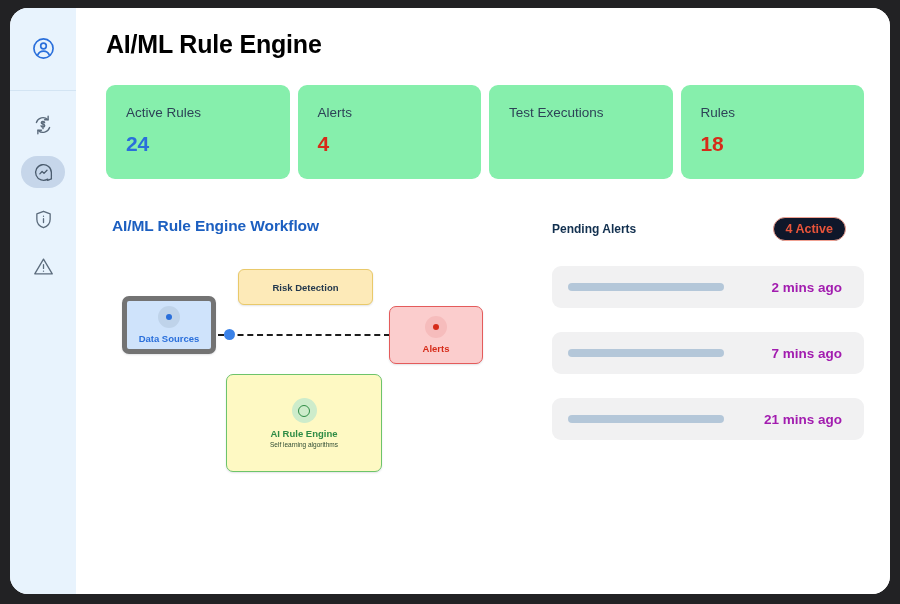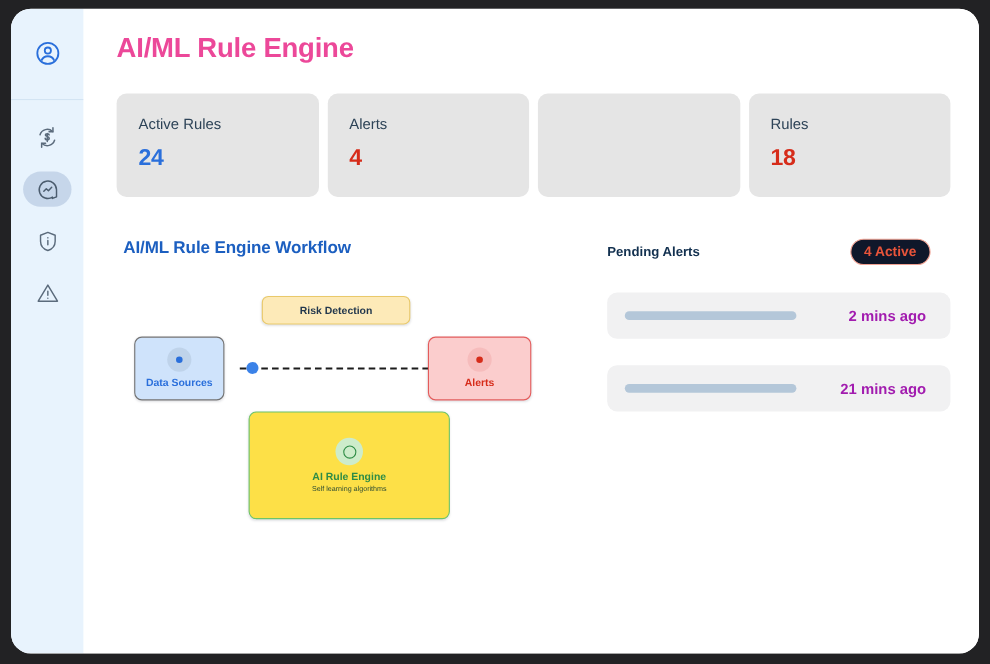--- a/index.html
+++ b/index.html
@@ -68,33 +68,33 @@
   .main {
     flex: 1;
     position: relative;
     padding: 22px 26px 0 30px;
     background: #ffffff;
   }
 
   .page-title {
     font-size: 25px;
     font-weight: bold;
-    color: #ec4899;
+    color: #000000;
     letter-spacing: -0.2px;
     margin-bottom: 26px;
   }
 
   
   .stats {
     display: flex;
     gap: 8px;
   }
   .stat-card {
     flex: 1;
-    background: #e5e5e5;
+    background: #86efac;
     border-radius: 9px;
     height: 94px;
     padding: 20px 0 0 20px;
   }
   .stat-label {
     font-size: 13.5px;
     color: #2d4357;
     margin-bottom: 9px;
   }
   .stat-value {
@@ -141,40 +141,40 @@
     border-radius: 50%;
     display: flex;
     align-items: center;
     justify-content: center;
   }
   .node-dot { border-radius: 50%; }
   .node-label { font-size: 9.5px; font-weight: bold; margin-top: 5px; }
   .node-sub   { font-size: 6.5px; margin-top: 2px; }
 
   #node-data-sources {
-    left: 16px; top: 51px;
-    width: 82px; height: 58px;
+    left: 16px; top: 41px;
+    width: 94px; height: 58px;
     background: #cfe3fb;
-    border: 1px solid #737373;
+    border: 5px solid #737373;
   }
   #node-alerts {
     left: 283px; top: 51px;
     width: 94px; height: 58px;
     background: #fbcdcd;
     border: 1px solid #e45b5b;
   }
   #node-ai-rule-engine {
     left: 120px; top: 119px;
-    width: 183px; height: 98px;
-    background: #fde047;
+    width: 156px; height: 98px;
+    background: #fef9c3;
     border: 1px solid #6dc46a;
   }
   #node-risk-detection {
     left: 132px; top: 14px;
-    width: 135px; height: 26px;
+    width: 135px; height: 36px;
     background: #fdeab8;
     border: 1px solid #e9c96a;
     border-radius: 6px;
     justify-content: center;
   }
   #node-risk-detection .node-label {
     margin-top: 0;
     font-size: 9.5px;
     color: #23384d;
   }
@@ -308,20 +308,21 @@
         <div class="stat-label">Active Rules</div>
         <div class="stat-value" style="color:#2a6fdb">24</div>
       </div>
 
       <div class="stat-card">
         <div class="stat-label">Alerts</div>
         <div class="stat-value" style="color:#d62c1a">4</div>
       </div>
 
       <div class="stat-card">
+        <div class="stat-label">Test Executions</div>
       </div>
 
       <div class="stat-card">
         <div class="stat-label">Rules</div>
         <div class="stat-value" style="color:#d62c1a">18</div>
       </div>
     </div>
 
     <div class="content">
 
@@ -369,20 +370,24 @@
           <div class="badge">4 Active</div>
         </div>
 
         <div class="alert-list">
 
           <div class="alert-row">
             <div class="alert-bar"></div>
             <div class="alert-time">2 mins ago</div>
           </div>
 
+          <div class="alert-row">
+            <div class="alert-bar"></div>
+            <div class="alert-time">7 mins ago</div>
+          </div>
 
 
           <div class="alert-row">
             <div class="alert-bar"></div>
             <div class="alert-time">21 mins ago</div>
           </div>
 
         </div>
       </div>
 

